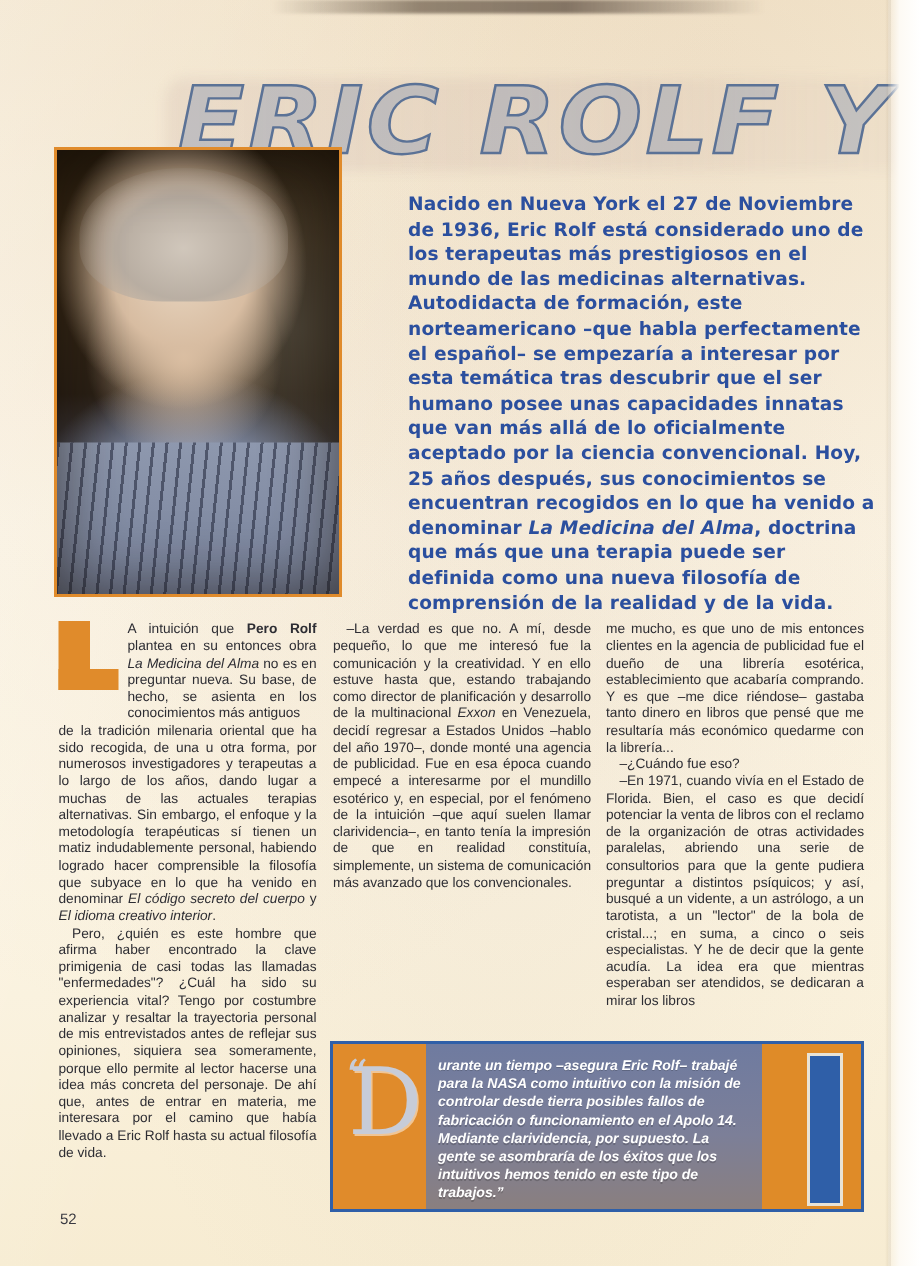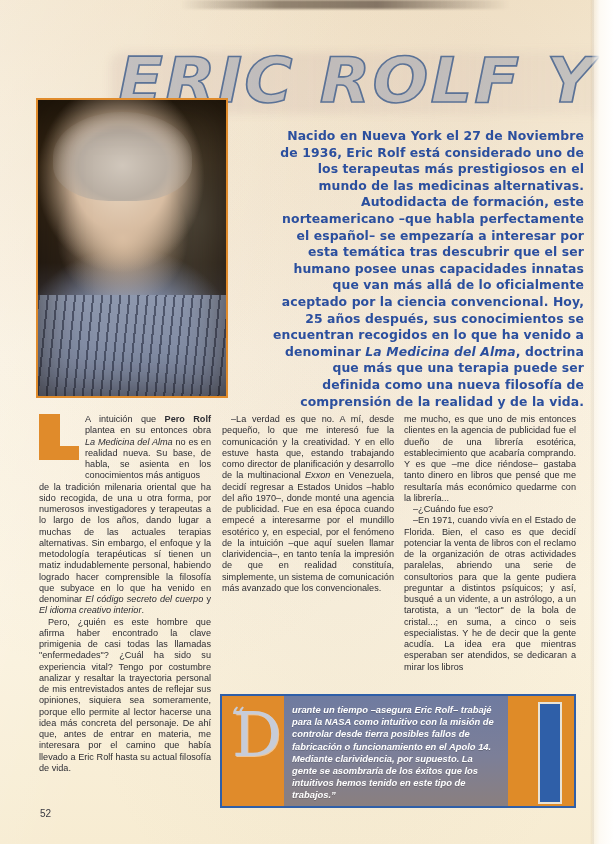--- a/index.html
+++ b/index.html
@@ -97,21 +97,21 @@
     box-shadow:inset 0 0 46px rgba(20,12,4,.65);
   }
 
   
   #intro{
     position:absolute;left:272px;top:128px;width:312px;
     font-family:"DejaVu Sans", sans-serif;
     font-weight:700;
     font-size:12.4px;line-height:16.6px;
     color:#2b4f9e;
-    text-align:right;
+    text-align:left;
     letter-spacing:.1px;
   }
   #intro em{font-style:italic;}
 
   
   .col{
     position:absolute;top:414px;
     font-family:"Liberation Sans", sans-serif;
     font-size:9.15px;line-height:11.25px;
     color:#2d2d33;
@@ -212,21 +212,21 @@
   <div id="intro">
     <span>Nacido en Nueva York el 27 de Noviembre de 1936, Eric Rolf está considerado uno de los terapeutas más prestigiosos en el mundo de las medicinas alternativas. Autodidacta de formación, este norteamericano –que habla perfectamente el español– se empezaría a interesar por esta temática tras descubrir que el ser humano posee unas capacidades innatas que van más allá de lo oficialmente aceptado por la ciencia convencional. Hoy, 25 años después, sus conocimientos se encuentran recogidos en lo que ha venido a denominar </span><em>La Medicina del Alma</em><span>, doctrina que más que una terapia puede ser definida como una nueva filosofía de comprensión de la realidad y de la vida.</span>
   </div>
 
   <div id="dropcap">
     <div class="stem"></div>
       <div class="foot"></div>
   </div>
 
   <div class="col" id="col1">
-    <p class="firstpara"><span>A intuición que </span><b>Pero Rolf</b><span> plantea en su entonces obra </span><em>La Medicina del Alma</em><span> no es en realidad nueva. Su base, de habla, se asienta en los conocimientos más antiguos</span></p>
+    <p class="firstpara"><span>A intuición que </span><b>Pero Rolf</b><span> plantea en su entonces obra </span><em>La Medicina del Alma</em><span> no es en preguntar nueva. Su base, de hecho, se asienta en los conocimientos más antiguos</span></p>
     <p class="firstpara-rest"><span>de la tradición milenaria oriental que ha sido recogida, de una u otra forma, por numerosos investigadores y terapeutas a lo largo de los años, dando lugar a muchas de las actuales terapias alternativas. Sin embargo, el enfoque y la metodología terapéuticas sí tienen un matiz indudablemente personal, habiendo logrado hacer comprensible la filosofía que subyace en lo que ha venido en denominar </span><em>El código secreto del cuerpo</em><span> y </span><em>El idioma creativo interior</em><span>.</span></p>
     <p>Pero, ¿quién es este hombre que afirma haber encontrado la clave primigenia de casi todas las llamadas "enfermedades"? ¿Cuál ha sido su experiencia vital? Tengo por costumbre analizar y resaltar la trayectoria personal de mis entrevistados antes de reflejar sus opiniones, siquiera sea someramente, porque ello permite al lector hacerse una idea más concreta del personaje. De ahí que, antes de entrar en materia, me interesara por el camino que había llevado a Eric Rolf hasta su actual filosofía de vida.</p>
   </div>
 
   <div class="col" id="col2">
     <p><span>–La verdad es que no. A mí, desde pequeño, lo que me interesó fue la comunicación y la creatividad. Y en ello estuve hasta que, estando trabajando como director de planificación y desarrollo de la multinacional </span><em>Exxon</em><span> en Venezuela, decidí regresar a Estados Unidos –hablo del año 1970–, donde monté una agencia de publicidad. Fue en esa época cuando  empecé a interesarme por el mundillo esotérico y, en especial, por el fenómeno de la intuición –que aquí suelen llamar clarividencia–, en tanto tenía la impresión de que en realidad constituía, simplemente, un sistema de comunicación más avanzado que los convencionales.</span></p>
   </div>
 
   <div class="col" id="col3">
     <p class="noindent">me mucho, es que uno de mis entonces clientes en la agencia de publicidad fue el dueño de una librería esotérica, establecimiento que acabaría comprando. Y es que –me dice riéndose– gastaba tanto dinero en libros que pensé que me resultaría más económico quedarme con la librería...</p>

